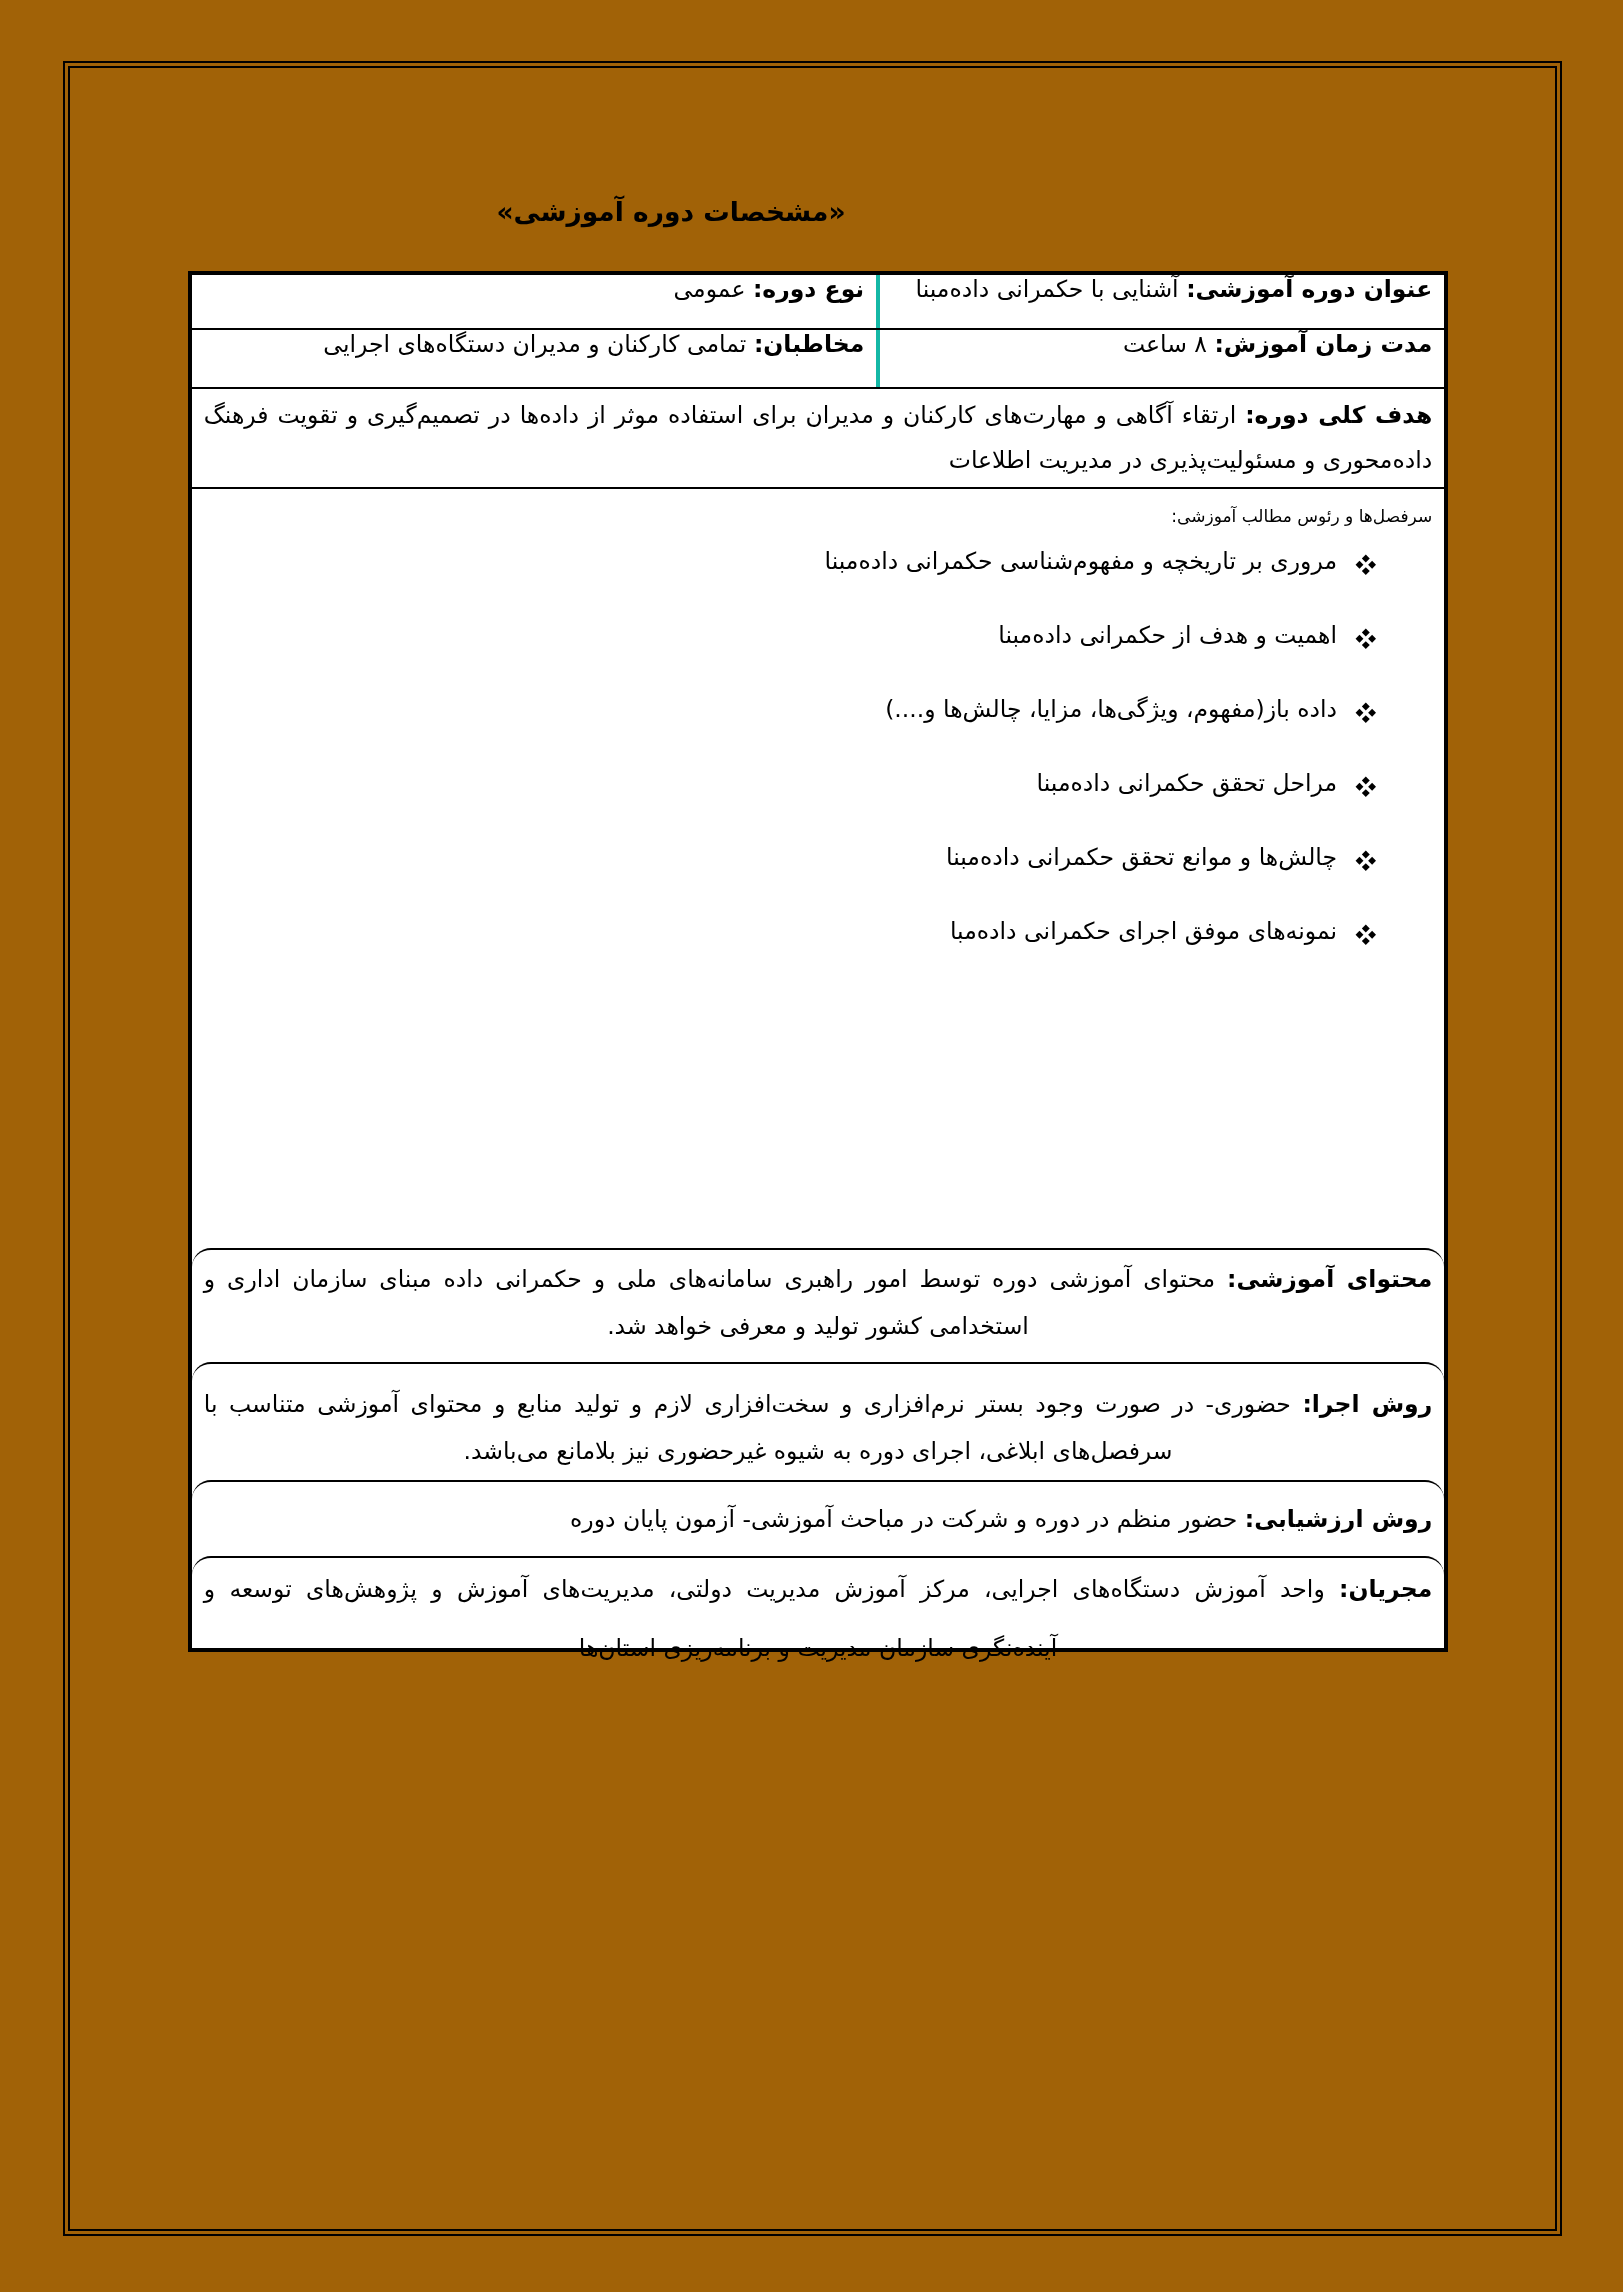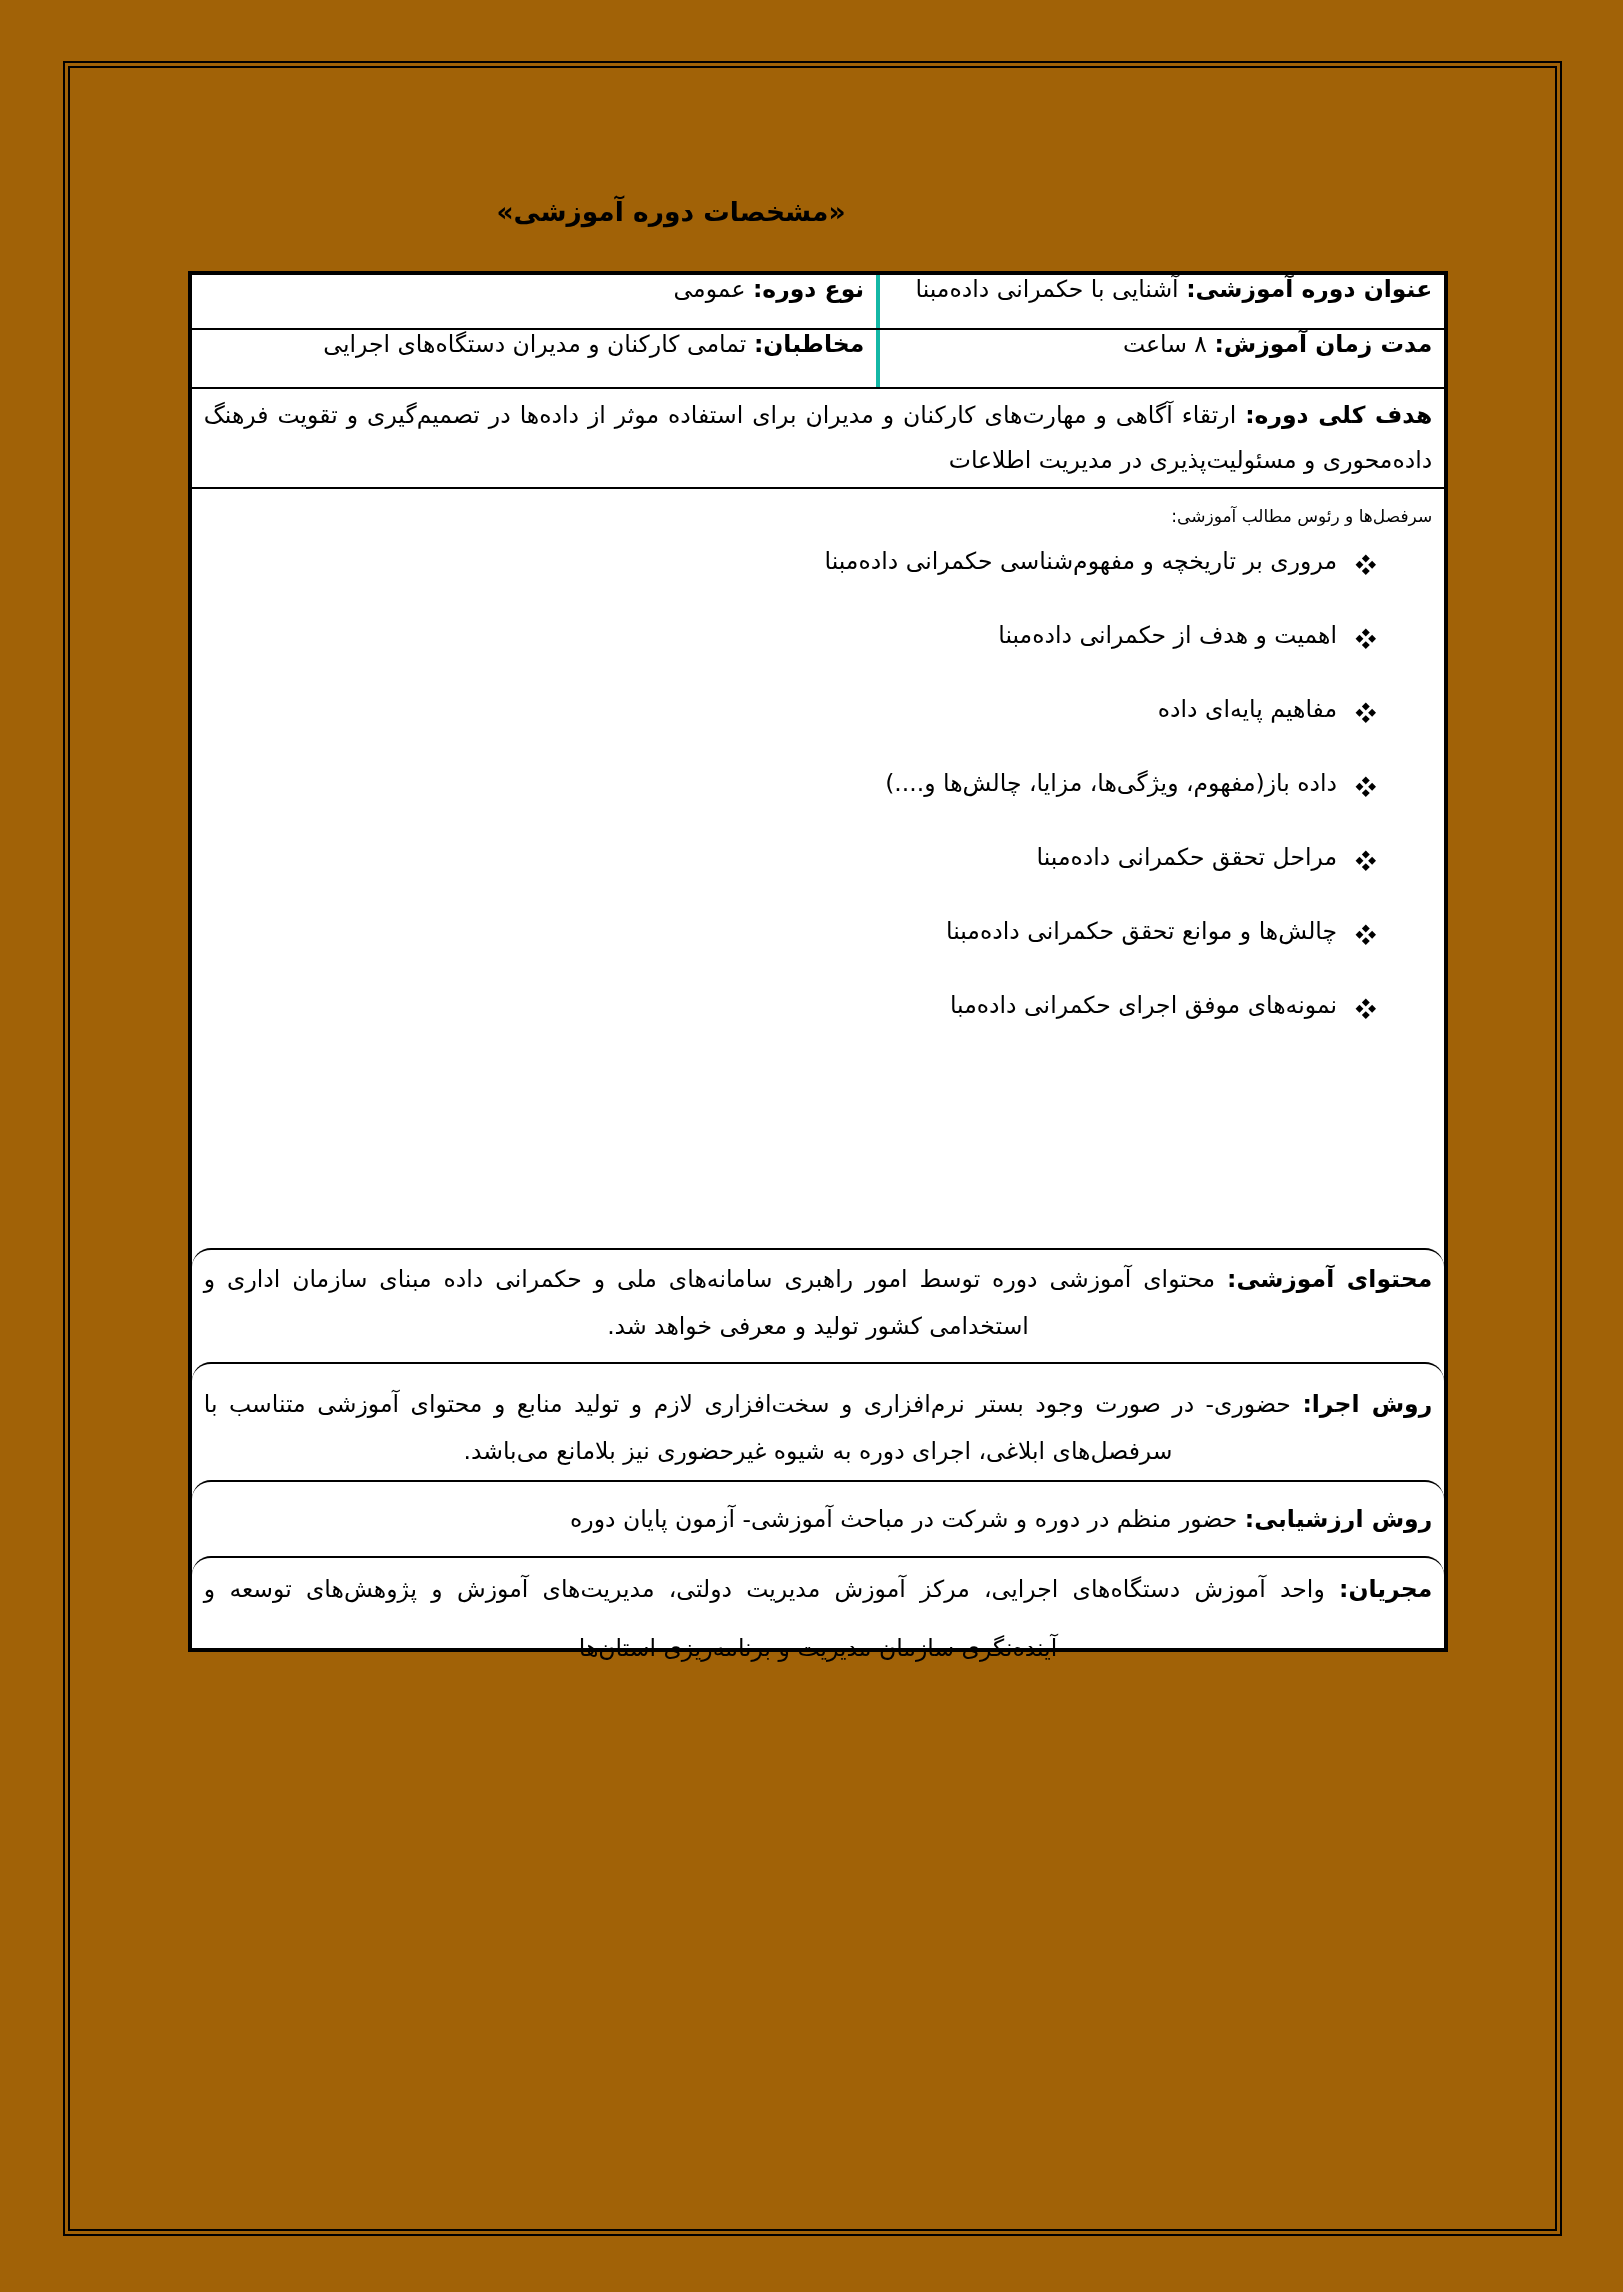--- a/index.html
+++ b/index.html
@@ -115,31 +115,20 @@
         </li>
         <li>
           <span class="bullet"><svg width="21.6" height="21.6" viewBox="0 0 24 24">
                 <g fill="#000">
                   <rect x="-3.1" y="-3.1" width="6.2" height="6.2" transform="translate(12,5) rotate(45)"></rect>
                   <rect x="-3.1" y="-3.1" width="6.2" height="6.2" transform="translate(5,12) rotate(45)"></rect>
                   <rect x="-3.1" y="-3.1" width="6.2" height="6.2" transform="translate(19,12) rotate(45)"></rect>
                   <rect x="-3.1" y="-3.1" width="6.2" height="6.2" transform="translate(12,19) rotate(45)"></rect>
                 </g>
               </svg></span>
-          <span class="li-text">مفاهیم پایه‌ای داده</span>
-        </li>
-        <li>
-          <span class="bullet"><svg width="21.6" height="21.6" viewBox="0 0 24 24">
-                <g fill="#000">
-                  <rect x="-3.1" y="-3.1" width="6.2" height="6.2" transform="translate(12,5) rotate(45)"></rect>
-                  <rect x="-3.1" y="-3.1" width="6.2" height="6.2" transform="translate(5,12) rotate(45)"></rect>
-                  <rect x="-3.1" y="-3.1" width="6.2" height="6.2" transform="translate(19,12) rotate(45)"></rect>
-                  <rect x="-3.1" y="-3.1" width="6.2" height="6.2" transform="translate(12,19) rotate(45)"></rect>
-                </g>
-              </svg></span>
           <span class="li-text">داده باز(مفهوم، ویژگی‌ها، مزایا، چالش‌ها و....)</span>
         </li>
         <li>
           <span class="bullet"><svg width="21.6" height="21.6" viewBox="0 0 24 24">
                 <g fill="#000">
                   <rect x="-3.1" y="-3.1" width="6.2" height="6.2" transform="translate(12,5) rotate(45)"></rect>
                   <rect x="-3.1" y="-3.1" width="6.2" height="6.2" transform="translate(5,12) rotate(45)"></rect>
                   <rect x="-3.1" y="-3.1" width="6.2" height="6.2" transform="translate(19,12) rotate(45)"></rect>
                   <rect x="-3.1" y="-3.1" width="6.2" height="6.2" transform="translate(12,19) rotate(45)"></rect>
                 </g>

